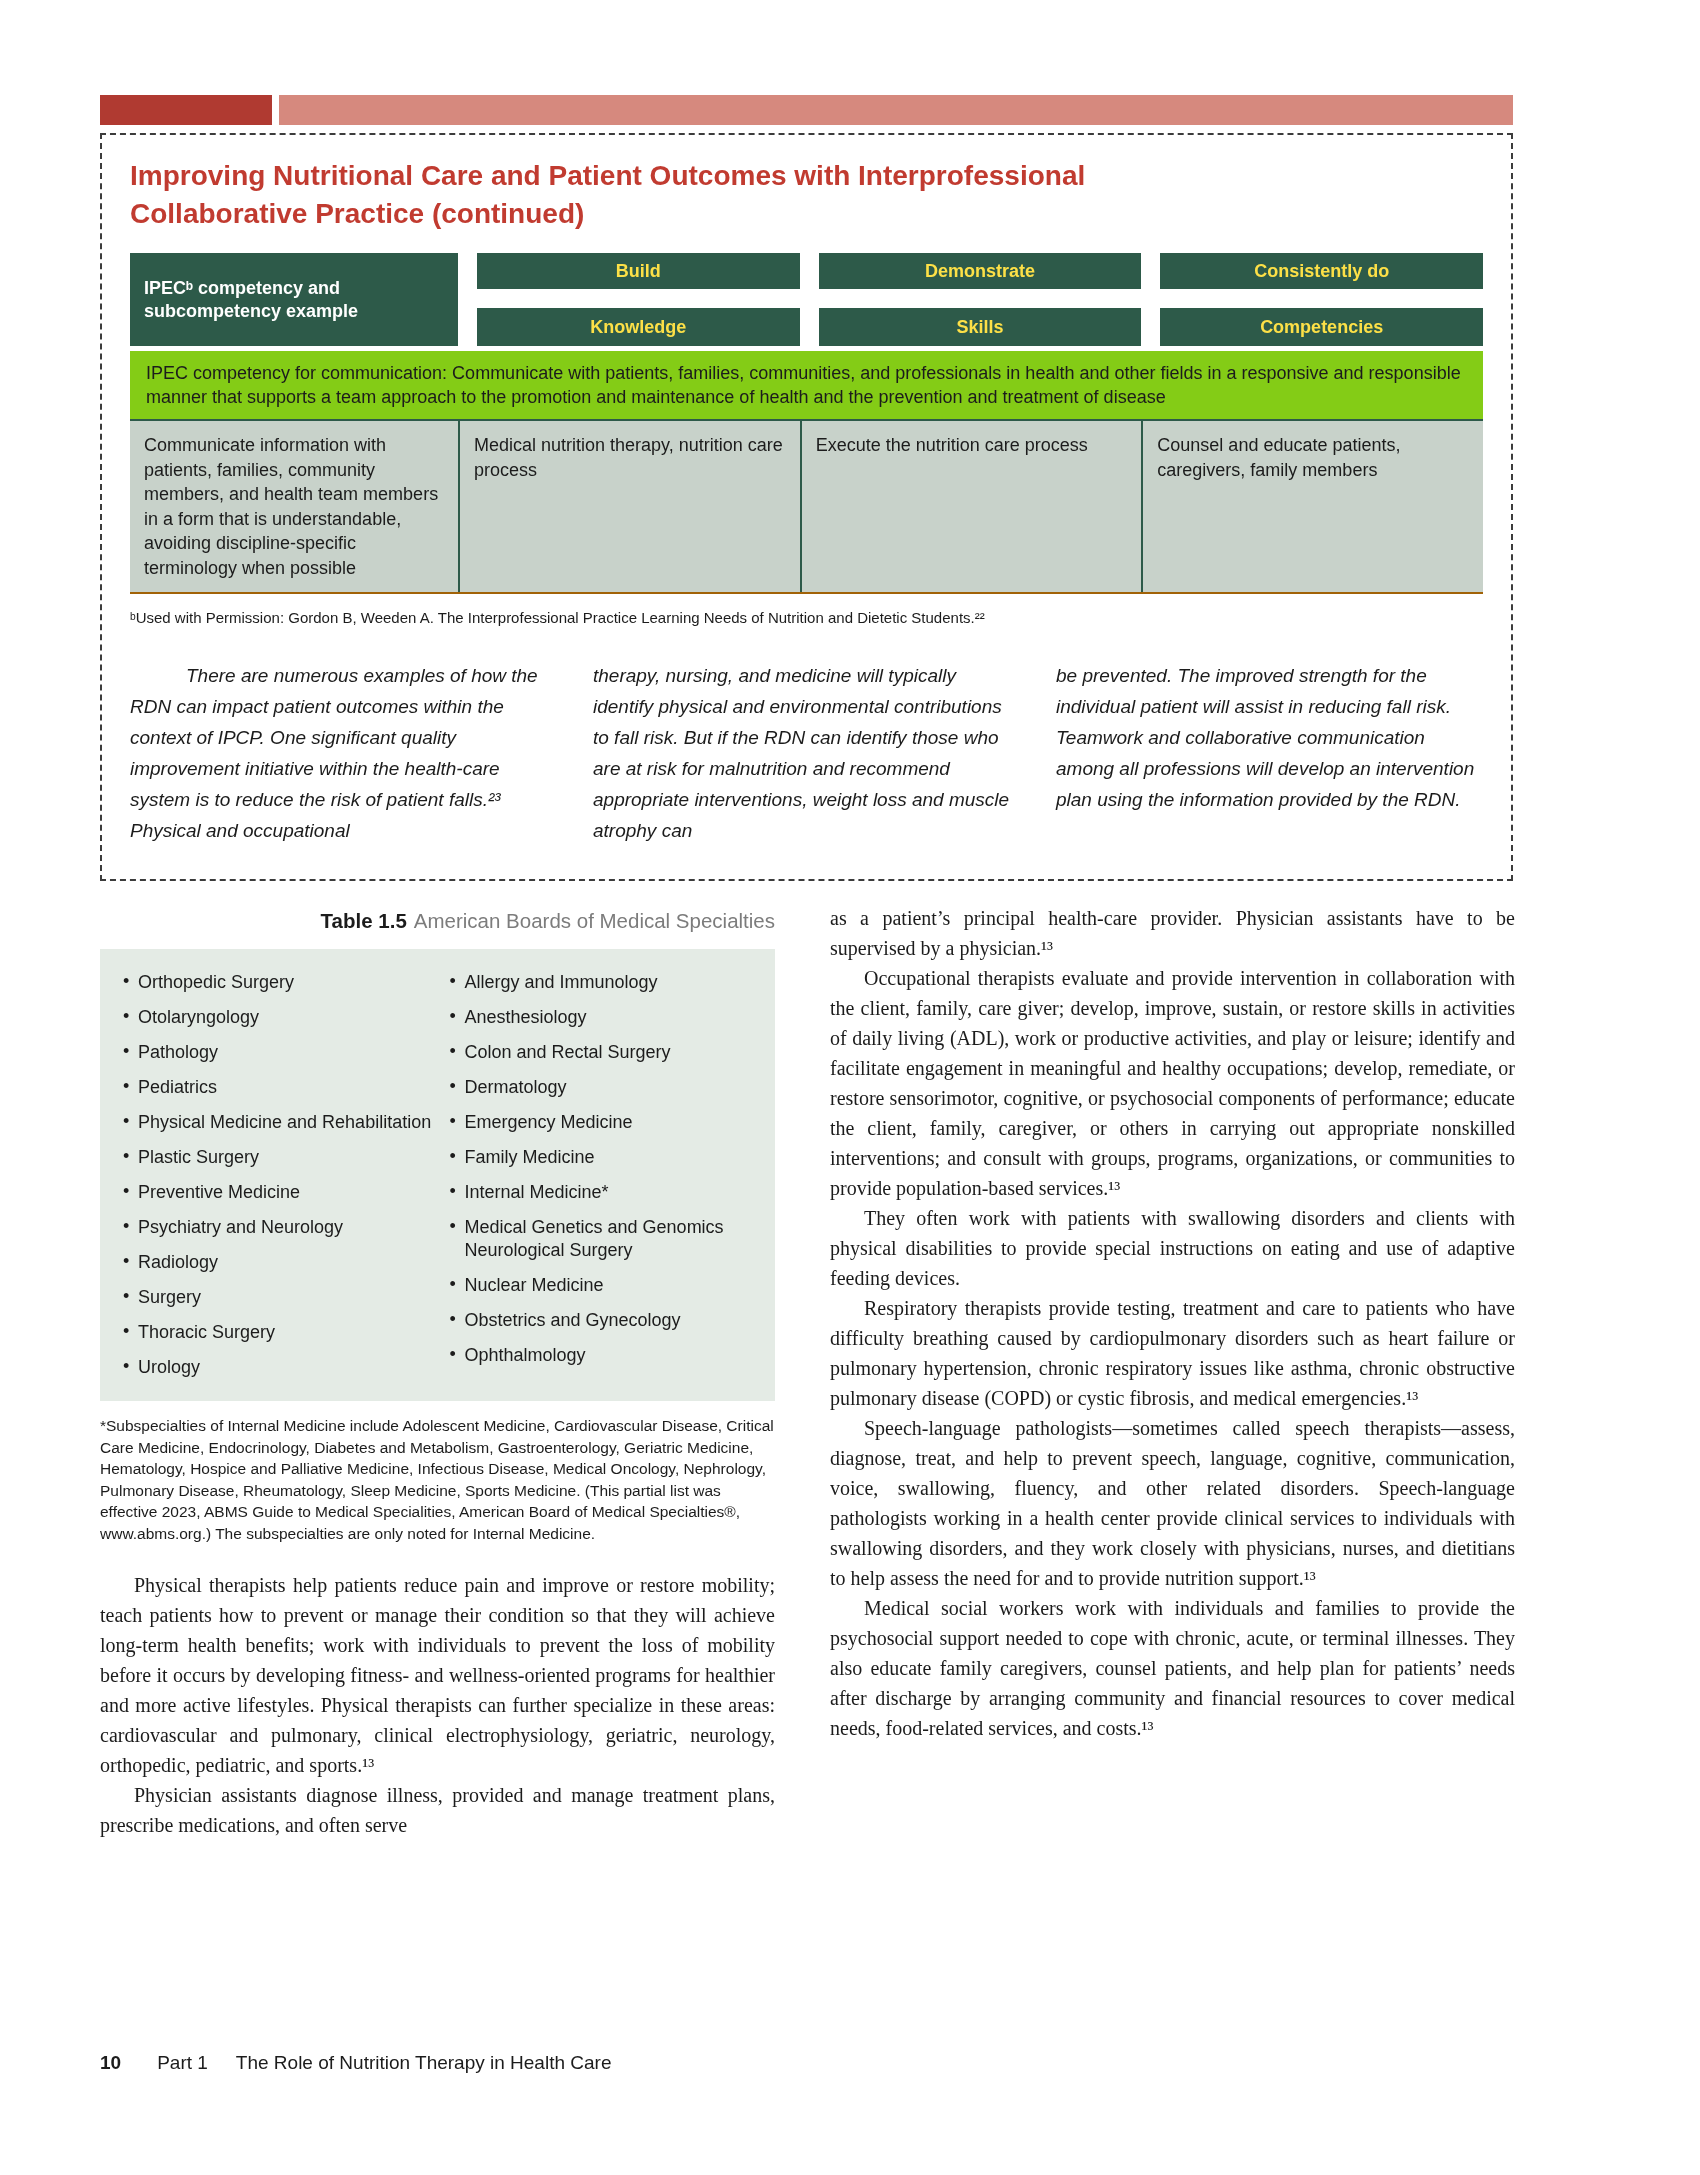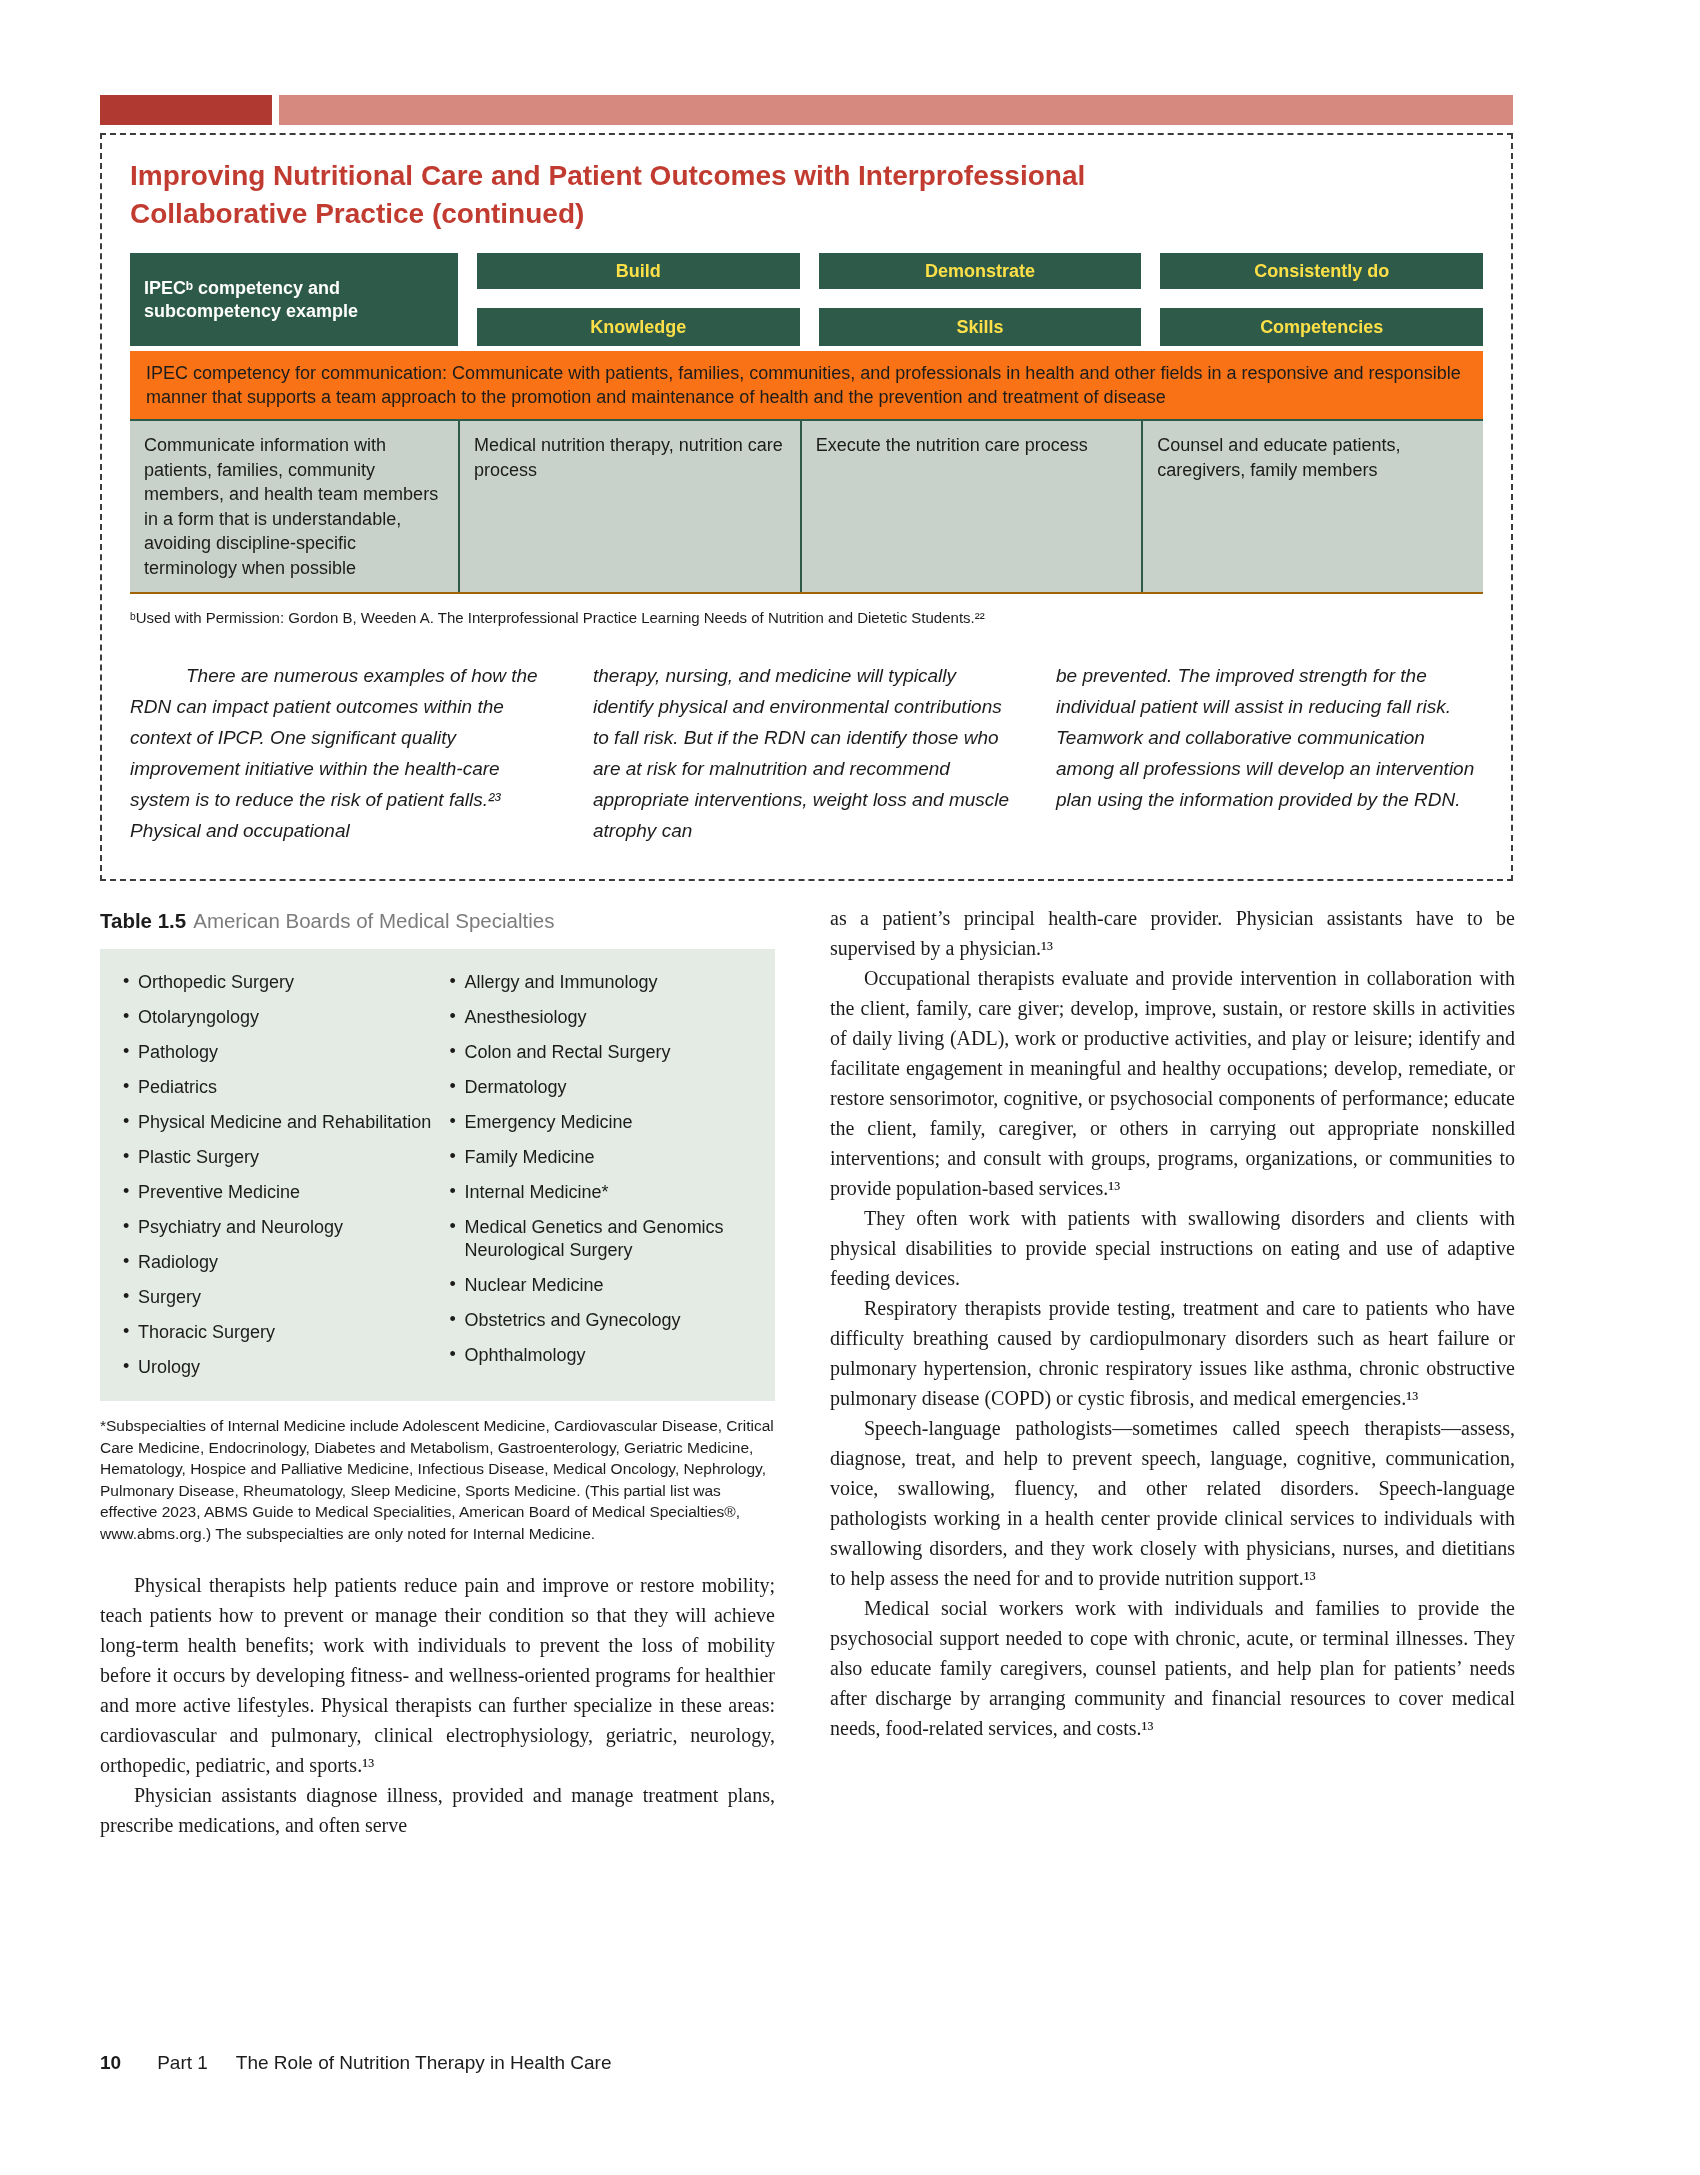--- a/index.html
+++ b/index.html
@@ -32,21 +32,21 @@
   .head-col1 {
     grid-row:1 / span 2; grid-column:1;
     background:#2d5a49; color:#fff; font-weight:bold; font-size:18px; line-height:23px;
     padding:8px 14px; display:flex; align-items:center;
   }
   .head-cell {
     background:#2d5a49; color:#fde047; font-weight:bold; font-size:18px;
     display:flex; align-items:center; justify-content:center; text-align:center;
   }
   .ipec-span {
-    margin-top:5px; background:#f97316; padding:10px 16px;
+    margin-top:5px; background:#84cc16; padding:10px 16px;
     font-size:18px; line-height:24px; border-bottom:2px solid #2d5a49;
   }
   .ipec-body {
     display:grid; grid-template-columns:328px 1fr 1fr 1fr;
     border-bottom:2px solid #a16207;
   }
   .ipec-cell {
     background:#c8d2ca; padding:12px 14px; font-size:18px; line-height:24.5px;
     border-left:2px solid #2d5a49;
   }
@@ -55,21 +55,21 @@
 
   .feature-cols { margin-top:32px; display:flex; gap:36px;font-style:italic; }
   .fcol { flex:1 1 0; font-size:19px; line-height:31px; }
   .fcol.indent-first { text-indent:56px; }
 
   
   .content { position:absolute; left:100px; top:903px; width:1415px; display:flex; gap:55px; }
   .col-left  { flex:0 0 675px; width:675px; }
   .col-right { flex:0 0 685px; width:685px; }
 
-  .t15-heading { font-size:20.5px; padding-top:6px; }
+  .t15-heading { font-size:20.5px; padding-top:6px;text-align:right; }
   .t15-label { font-weight:bold; }
   .t15-title { color:#7c7c7c; margin-left:7px; }
 
   .t15-box { margin-top:16px; background:#e4ebe5; padding:22px 18px 10px 20px; display:flex; }
   .t15-box ul { list-style:none; width:50%; }
   .t15-box ul + ul { padding-left:8px; }
   .t15-box li {
     font-size:18px; line-height:23px; margin-bottom:12px;
     padding-left:18px; position:relative;
   }

